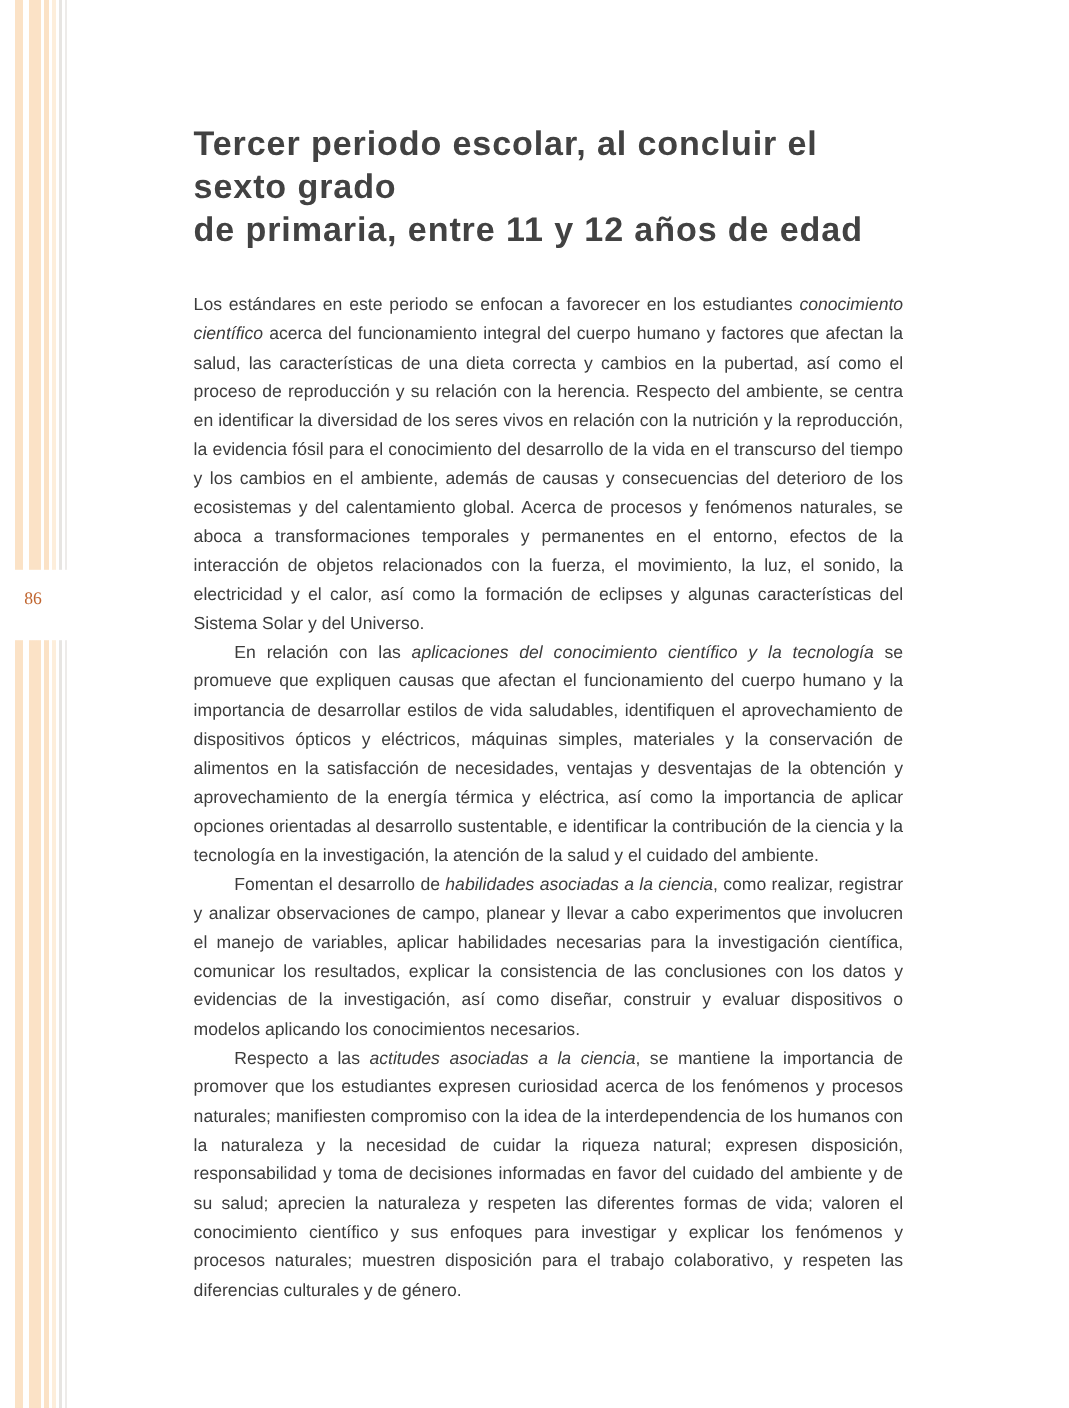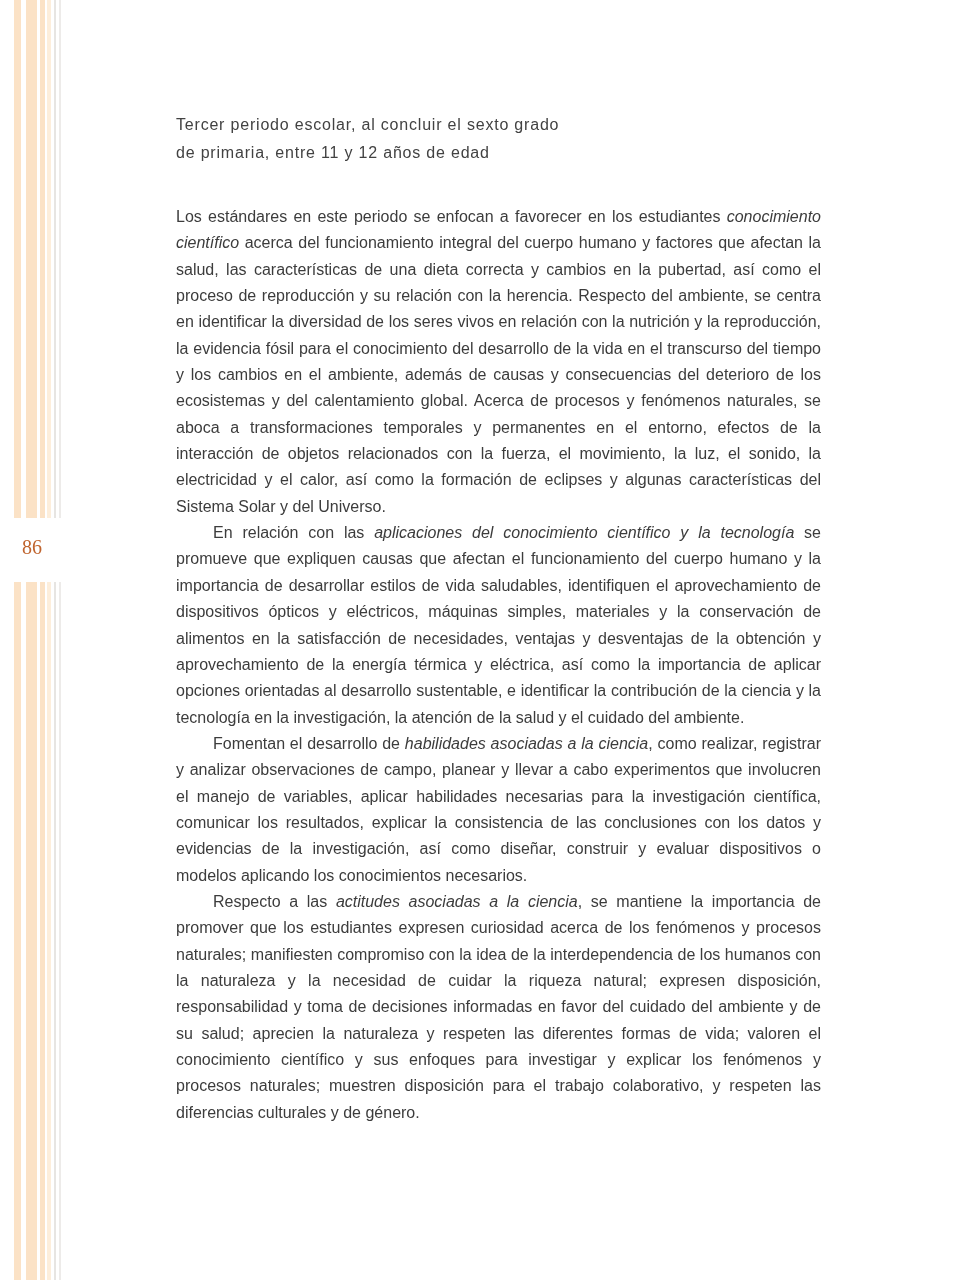--- a/index.html
+++ b/index.html
@@ -37,34 +37,34 @@
       var(--stripe-gray-light) 59px, var(--stripe-gray-light) 61px,
       #ffffff 61px);
   }
   .stripes-top { top: 0; height: 518px; }
   .stripes-bottom { top: 582px; height: 698px; }
   .page-number {
     position: absolute;
     left: 22px;
     top: 536px;
     font-family: "Liberation Serif", serif;
-    font-size: 20px;
+    font-size: 16px;
     color: var(--accent);
   }
   .content {
     position: absolute;
     left: 176px;
     top: 111px;
     width: 645px;
   }
   .section-title {
     margin: 0;
-    font-size: 16px;
-    line-height: 28px;
-    font-weight: 400;
+    font-size: 31px;
+    line-height: 39px;
+    font-weight: 700;
     letter-spacing: 0.8px;
     color: var(--title);
     white-space: pre-line;
   }
   .body-text { margin-top: 37px; }
   .body-text p {
     margin: 0;
     font-size: 16px;
     line-height: 26.35px;
     color: var(--text);

